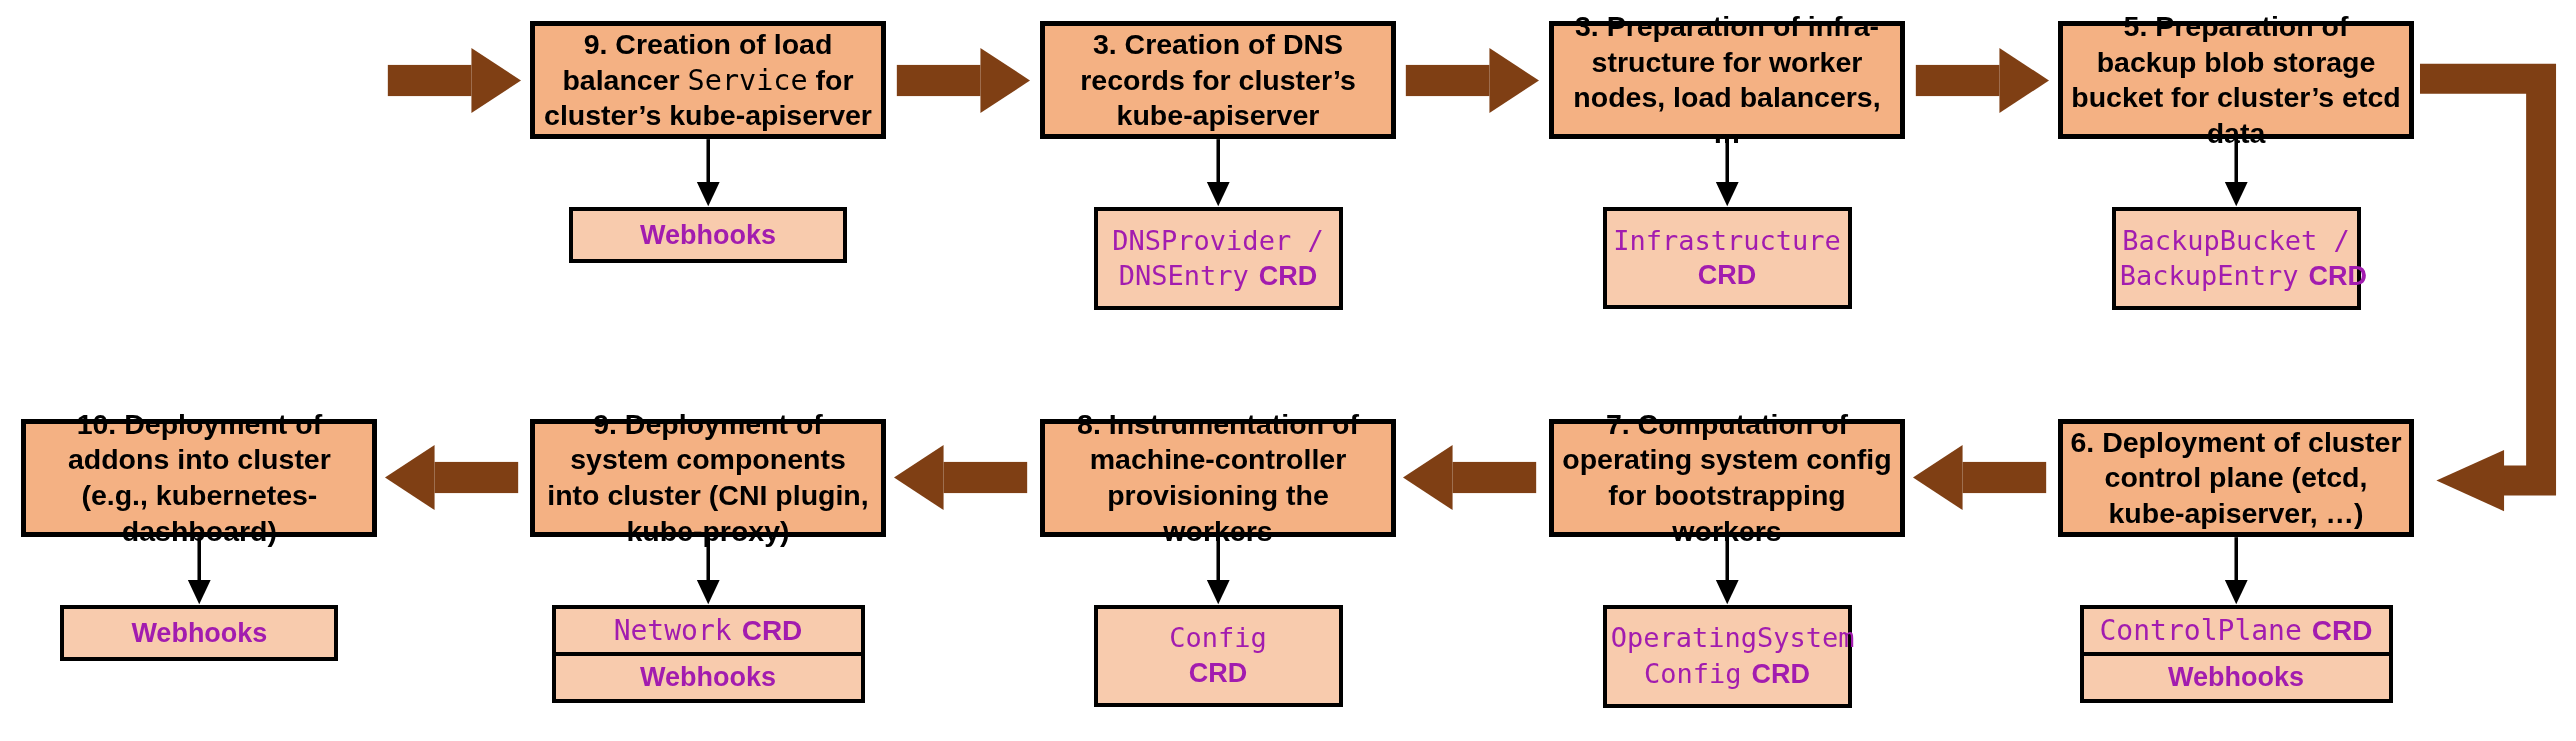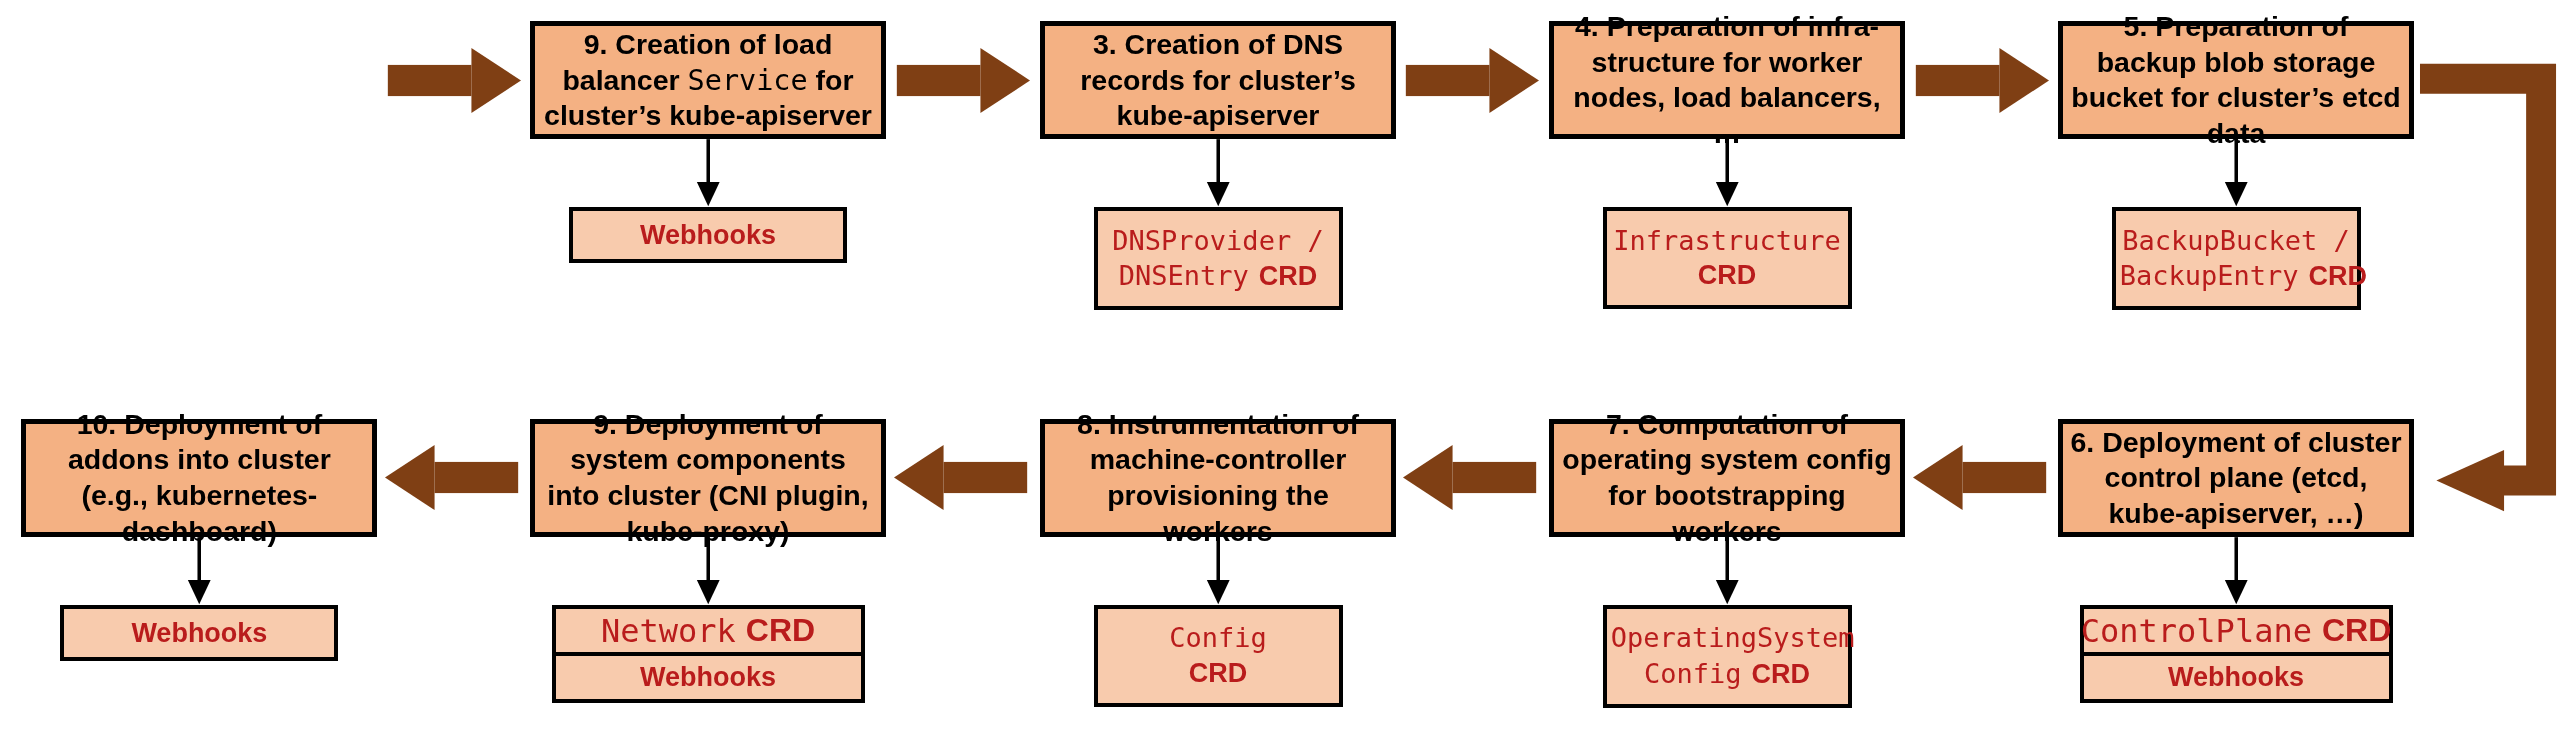--- a/index.html
+++ b/index.html
@@ -32,38 +32,38 @@
   .title .mono{
     font-family:"DejaVu Sans Mono", monospace;
     font-weight:normal;
   }
   .downarrow{flex:0 0 auto;}
   .subbox{
     box-sizing:border-box;
     background:#F8CBAD;
     border:4.3px solid #000;
     text-align:center;
-    color:#b91c1c;
+    color:#a21caf;
   }
   .subbox.single{
     width:278px;height:56px;
     display:flex;align-items:center;justify-content:center;
     font-size:27px;font-weight:bold;
   }
   .subbox.two{
     width:249px;
     padding:11.4px 4.3px;
   }
   .subbox.two .line{
     font-size:27px;line-height:1.32;
   }
   .subbox.stack1{
     width:313px;height:51px;
     display:flex;align-items:center;justify-content:center;
-    font-size:32px;
+    font-size:28px;
   }
   .subbox.stack2{
     width:313px;height:51px;
     margin-top:-4.3px;
     display:flex;align-items:center;justify-content:center;
     font-size:27px;font-weight:bold;
   }
   .mono{
     font-family:"DejaVu Sans Mono", monospace;
     font-weight:normal;
@@ -104,21 +104,21 @@
         <polygon points="4,60 36,60 20,94" fill="#000"></polygon>
       </svg>
     <div class="subbox two">
       <div class="line mono">DNSProvider /</div>
       <div class="line"><span class="mono">DNSEntry</span><span class="crd">CRD</span></div>
     </div>
   </div>
 
   <div class="col" style="left:1549px;top:21.4px">
     <div class="mainbox">
-      <div class="title"><span>4. Preparation of infra-structure for worker nodes, load balancers, …</span></div>
+      <div class="title"><span>3. Preparation of infra-structure for worker nodes, load balancers, …</span></div>
     </div>
     <svg class="downarrow" width="28.5" height="68" viewBox="0 0 40 95">
         <line x1="20" y1="0" x2="20" y2="62" stroke="#000" stroke-width="5"></line>
         <polygon points="4,60 36,60 20,94" fill="#000"></polygon>
       </svg>
     <div class="subbox two">
       <div class="line mono">Infrastructure</div>
       <div class="line"><span class="crd" style="margin-left:0">CRD</span></div>
     </div>
   </div>

